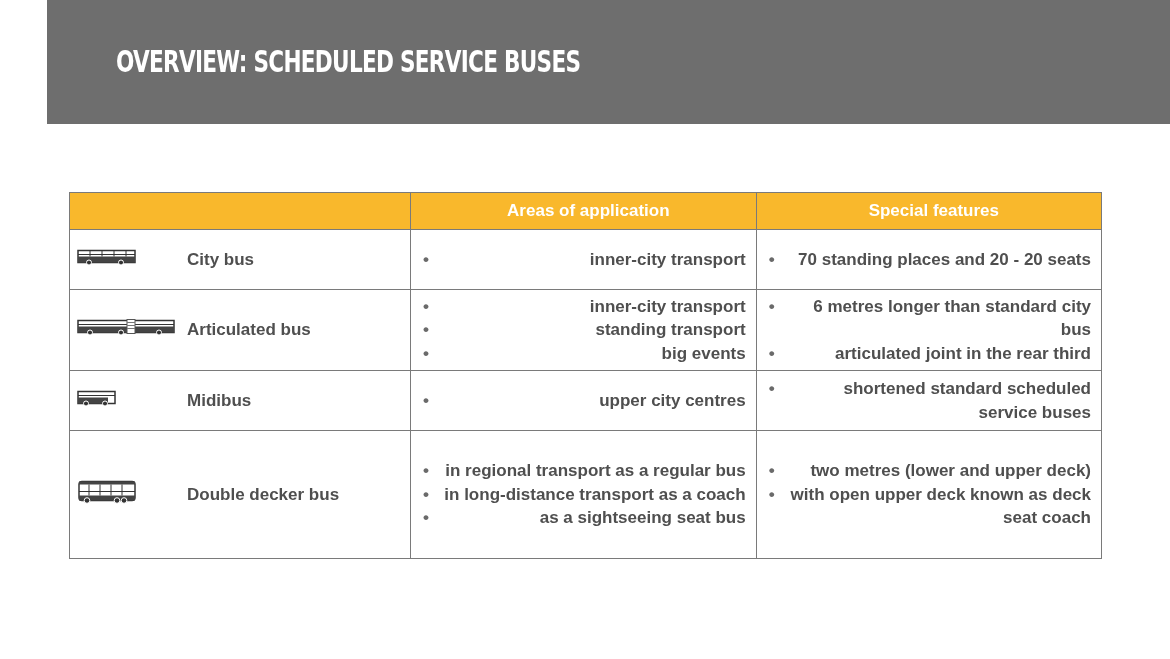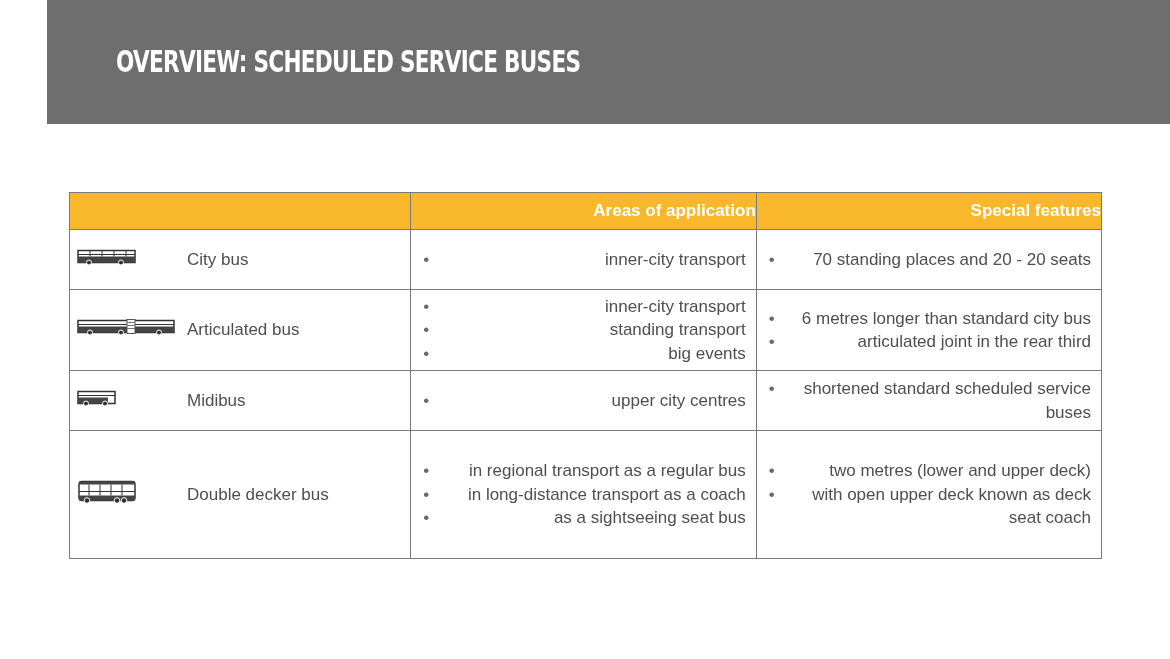--- a/index.html
+++ b/index.html
@@ -4,22 +4,22 @@
 <style>
   html, body { margin:0; padding:0; }
   body { width:1170px; height:659px; background:#ffffff; position:relative; overflow:hidden;
          font-family:"Liberation Sans", sans-serif; }
   .banner { position:absolute; left:0; top:0; width:1170px; height:124px; background:#6e6e6e;margin-left:47px; }
   .title { position:absolute; left:69px; top:44px; color:#ffffff; font-family:"DejaVu Sans", sans-serif;
            font-weight:bold; font-size:30px; letter-spacing:-1px; transform:scaleX(0.72); transform-origin:left top;
            white-space:nowrap; }
   table { position:absolute; left:69px; top:192px; border-collapse:collapse; width:1033px; }
   th, td { border:1.5px solid #7a7a7a; padding:0; vertical-align:middle; }
-  th { background:#f9b82c; color:#ffffff; text-align:right; font-weight:bold; font-size:17px; height:36px; padding-left:10px; }
-  td { color:#4f4f4f; font-size:17px; font-weight:normal; }
+  th { background:#f9b82c; color:#ffffff; text-align:center; font-weight:bold; font-size:17px; height:36px; padding-left:10px; }
+  td { color:#4f4f4f; font-size:17px; font-weight:bold; }
   .c1 { width:343px; }
   .c2 { width:343px; }
   .c3 { width:343px; }
   .typecell { position:relative; }
   .icon { position:absolute; left:7px; top:50%; transform:translateY(-50%); }
   .tname { position:absolute; left:117px; top:50%; transform:translateY(-50%); white-space:nowrap; }
   ul { list-style:none; margin:0; padding:0 10px 0 12px; }
   li { position:relative; padding-left:16px; line-height:23.5px;text-align:right; }
   li::before { content:"•"; position:absolute; left:0; top:0; color:#6a6a6a; }
   .r1 { height:60px; } .r2 { height:81px; } .r3 { height:60px; } .r4 { height:60px; } .r5 { height:128px; }

